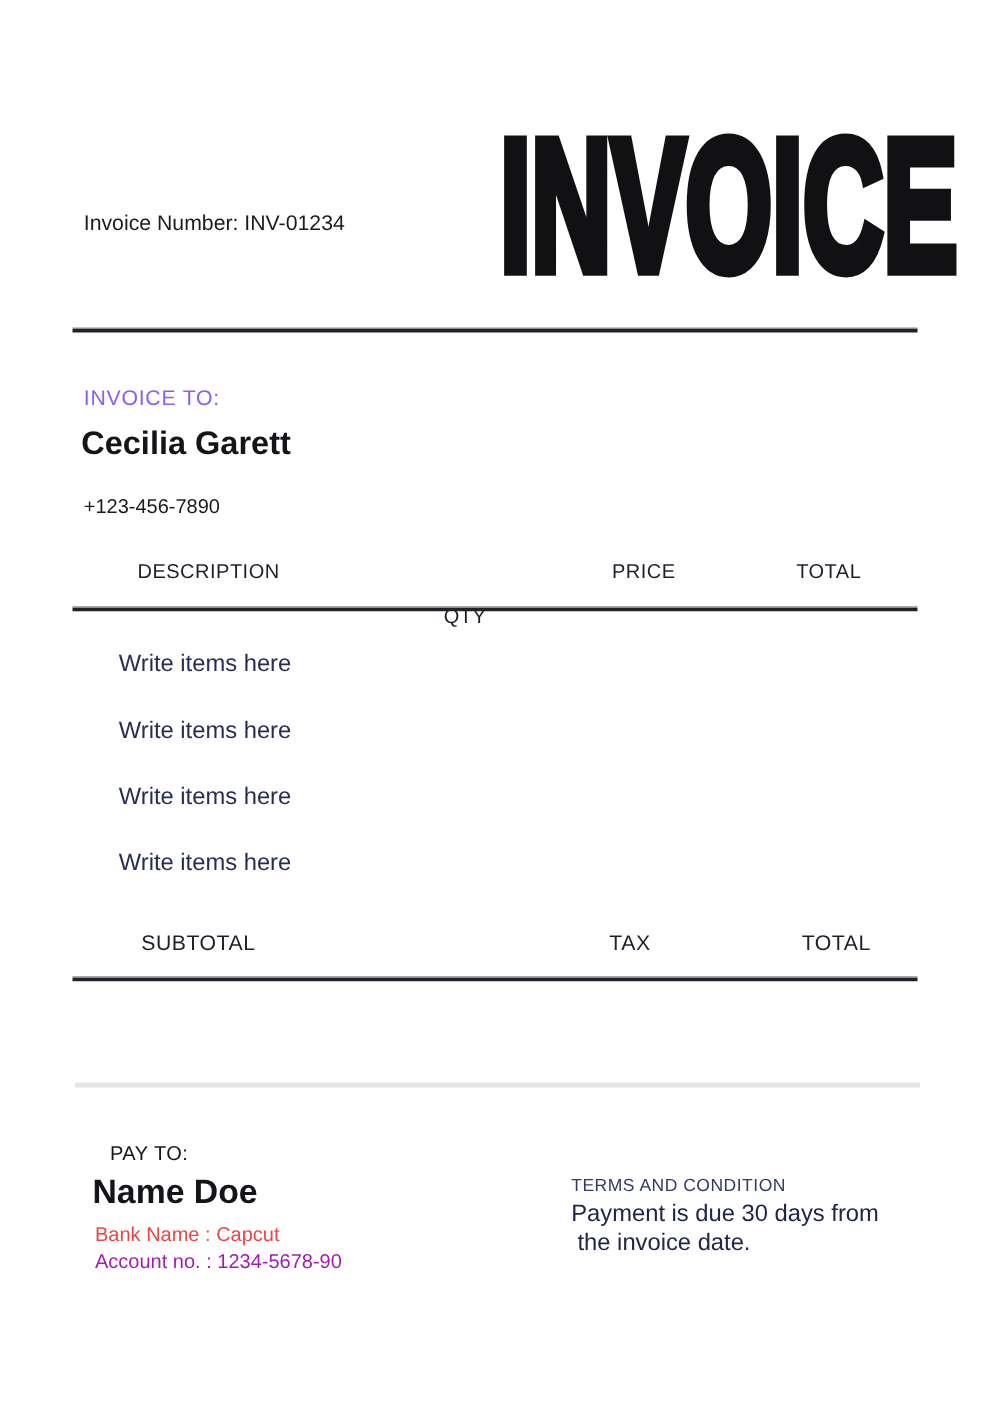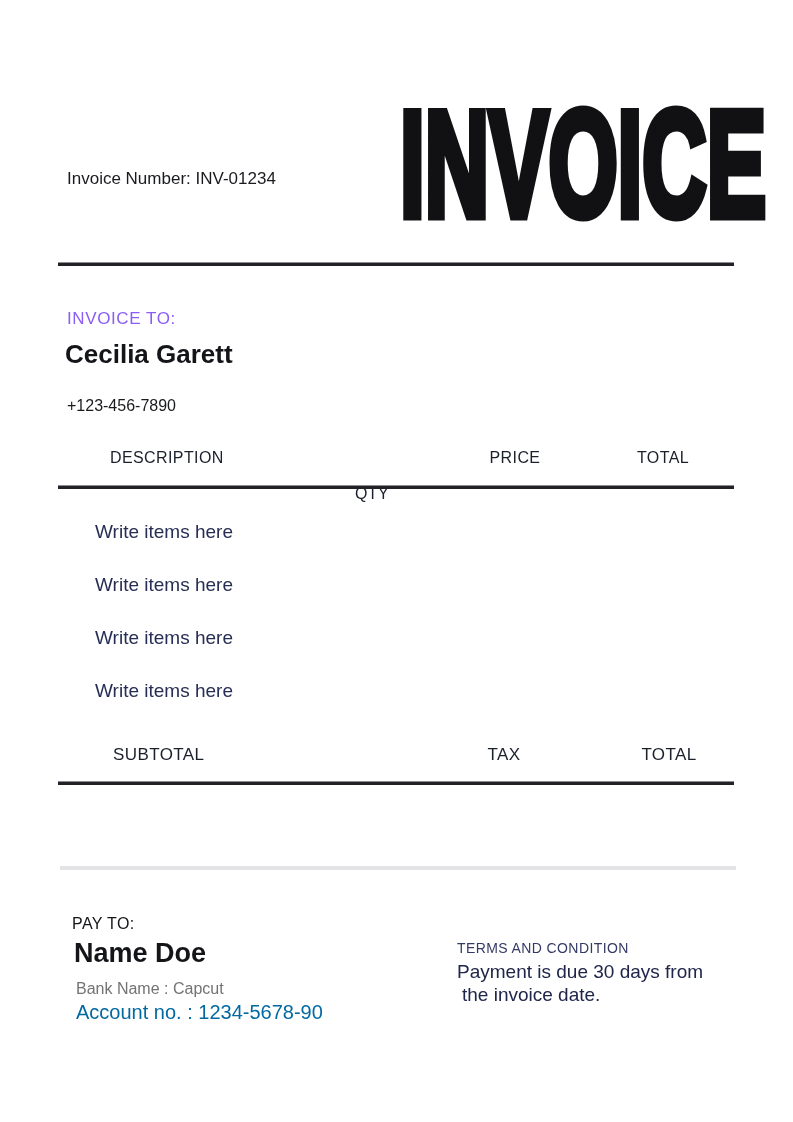--- a/index.html
+++ b/index.html
@@ -35,24 +35,24 @@
   .billto-phone { left: 67px; top: 397px; font-size: 16px; color: #1a1b1f; }
 
   
   .th { font-size: 16px; font-weight: 400; letter-spacing: 0.4px; color: #1c202b; }
   .center { transform: translateX(-50%); }
 
   
   .item { left: 95px; font-size: 19px; color: #272e55; cursor: text; }
 
   
-  .payto-label { left: 72px; top: 915px; font-size: 16px; letter-spacing: 0.4px; color: #141519; }
+  .payto-label { left: 88px; top: 915px; font-size: 16px; letter-spacing: 0.4px; color: #141519; }
   .payto-name  { left: 74px; top: 938px; font-size: 27px; font-weight: 700; color: #141519; }
-  .payto-bank  { left: 76px; top: 980px; font-size: 16px; color: #737373; }
-  .payto-acct  { left: 76px; top: 1001px; font-size: 20px; color: #0369a1; text-align: center; }
+  .payto-bank  { left: 76px; top: 980px; font-size: 16px; color: #ef4444; }
+  .payto-acct  { left: 76px; top: 1001px; font-size: 16px; color: #a21caf; text-align: center; }
 
   
   .terms-head { left: 457px; top: 940px; font-size: 14px; letter-spacing: 0.4px; color: #333a66; }
   .terms-l1   { left: 457px; top: 961px; font-size: 19px; color: #20264b; }
   .terms-l2   { left: 462px; top: 984px; font-size: 19px; color: #20264b; }
 </style>
 </head>
 <body>
 
 <div class="page">

